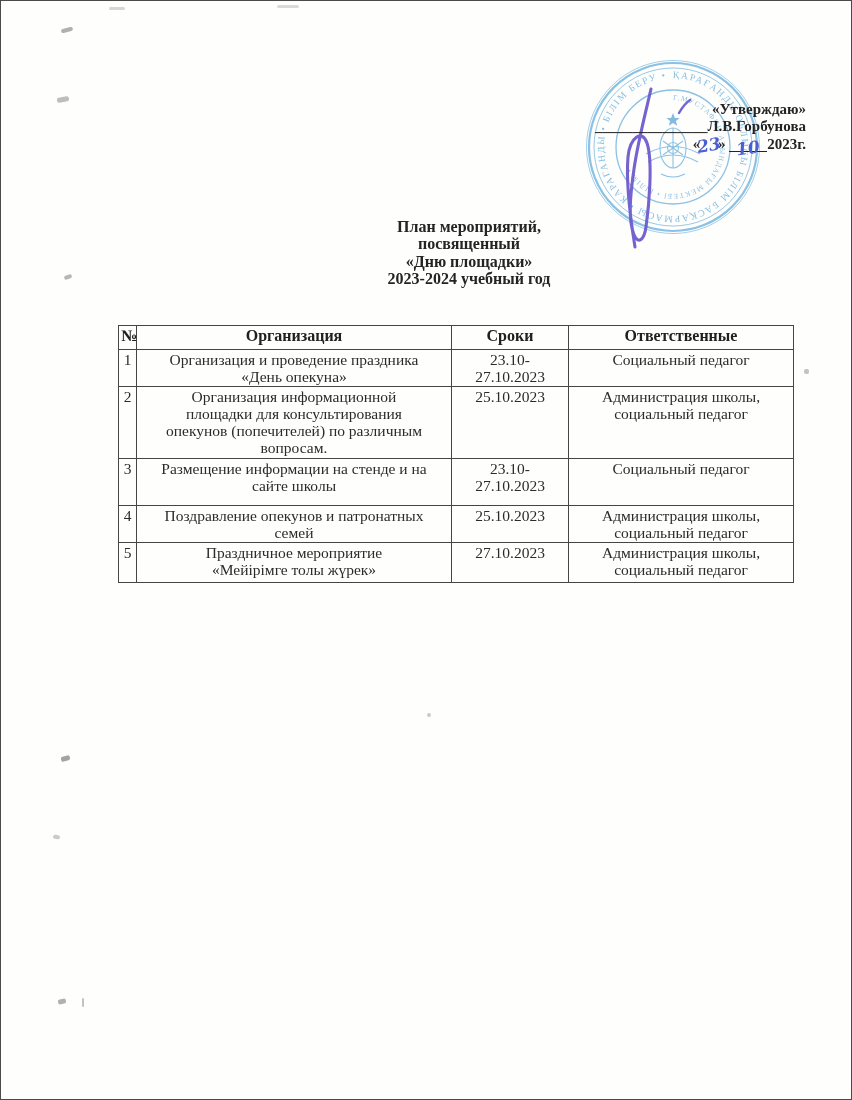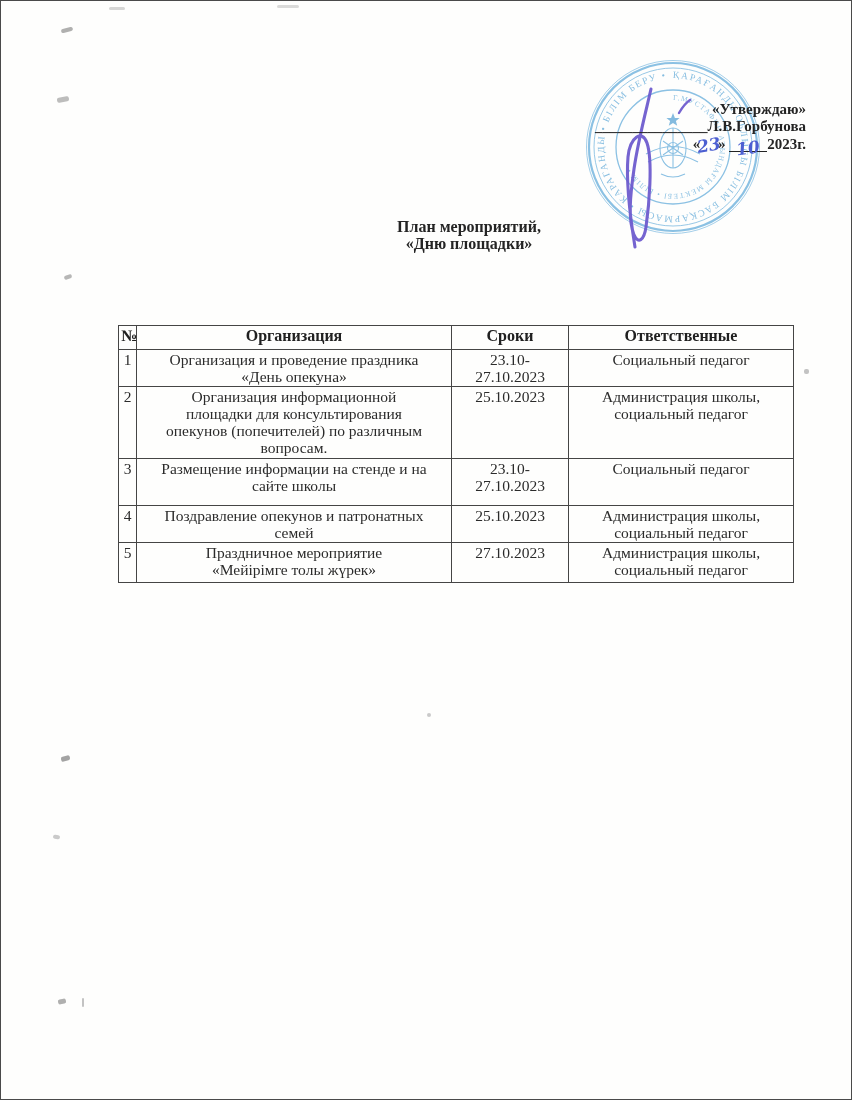--- a/index.html
+++ b/index.html
@@ -110,21 +110,23 @@
   </svg>
 
   <div class="approval">
     <div>«Утверждаю»</div>
     <div><span class="u">_______________</span><span>Л.В.Горбунова</span></div>
     <div><span>«</span><span class="hw hw-day">23</span><span>»</span>&nbsp;<span class="date-line"><span class="hw hw-month">10</span></span><span>2023г.</span></div>
   </div>
 
   <div class="title">
     <div>План мероприятий,</div>
+    <div>посвященный</div>
     <div>«Дню площадки»</div>
+    <div>2023-2024 учебный год</div>
   </div>
 
   <table class="plan">
     <colgroup>
       <col class="col-num">
         <col class="col-event">
         <col class="col-dates">
         <col class="col-resp">
     </colgroup>
     <tbody>

